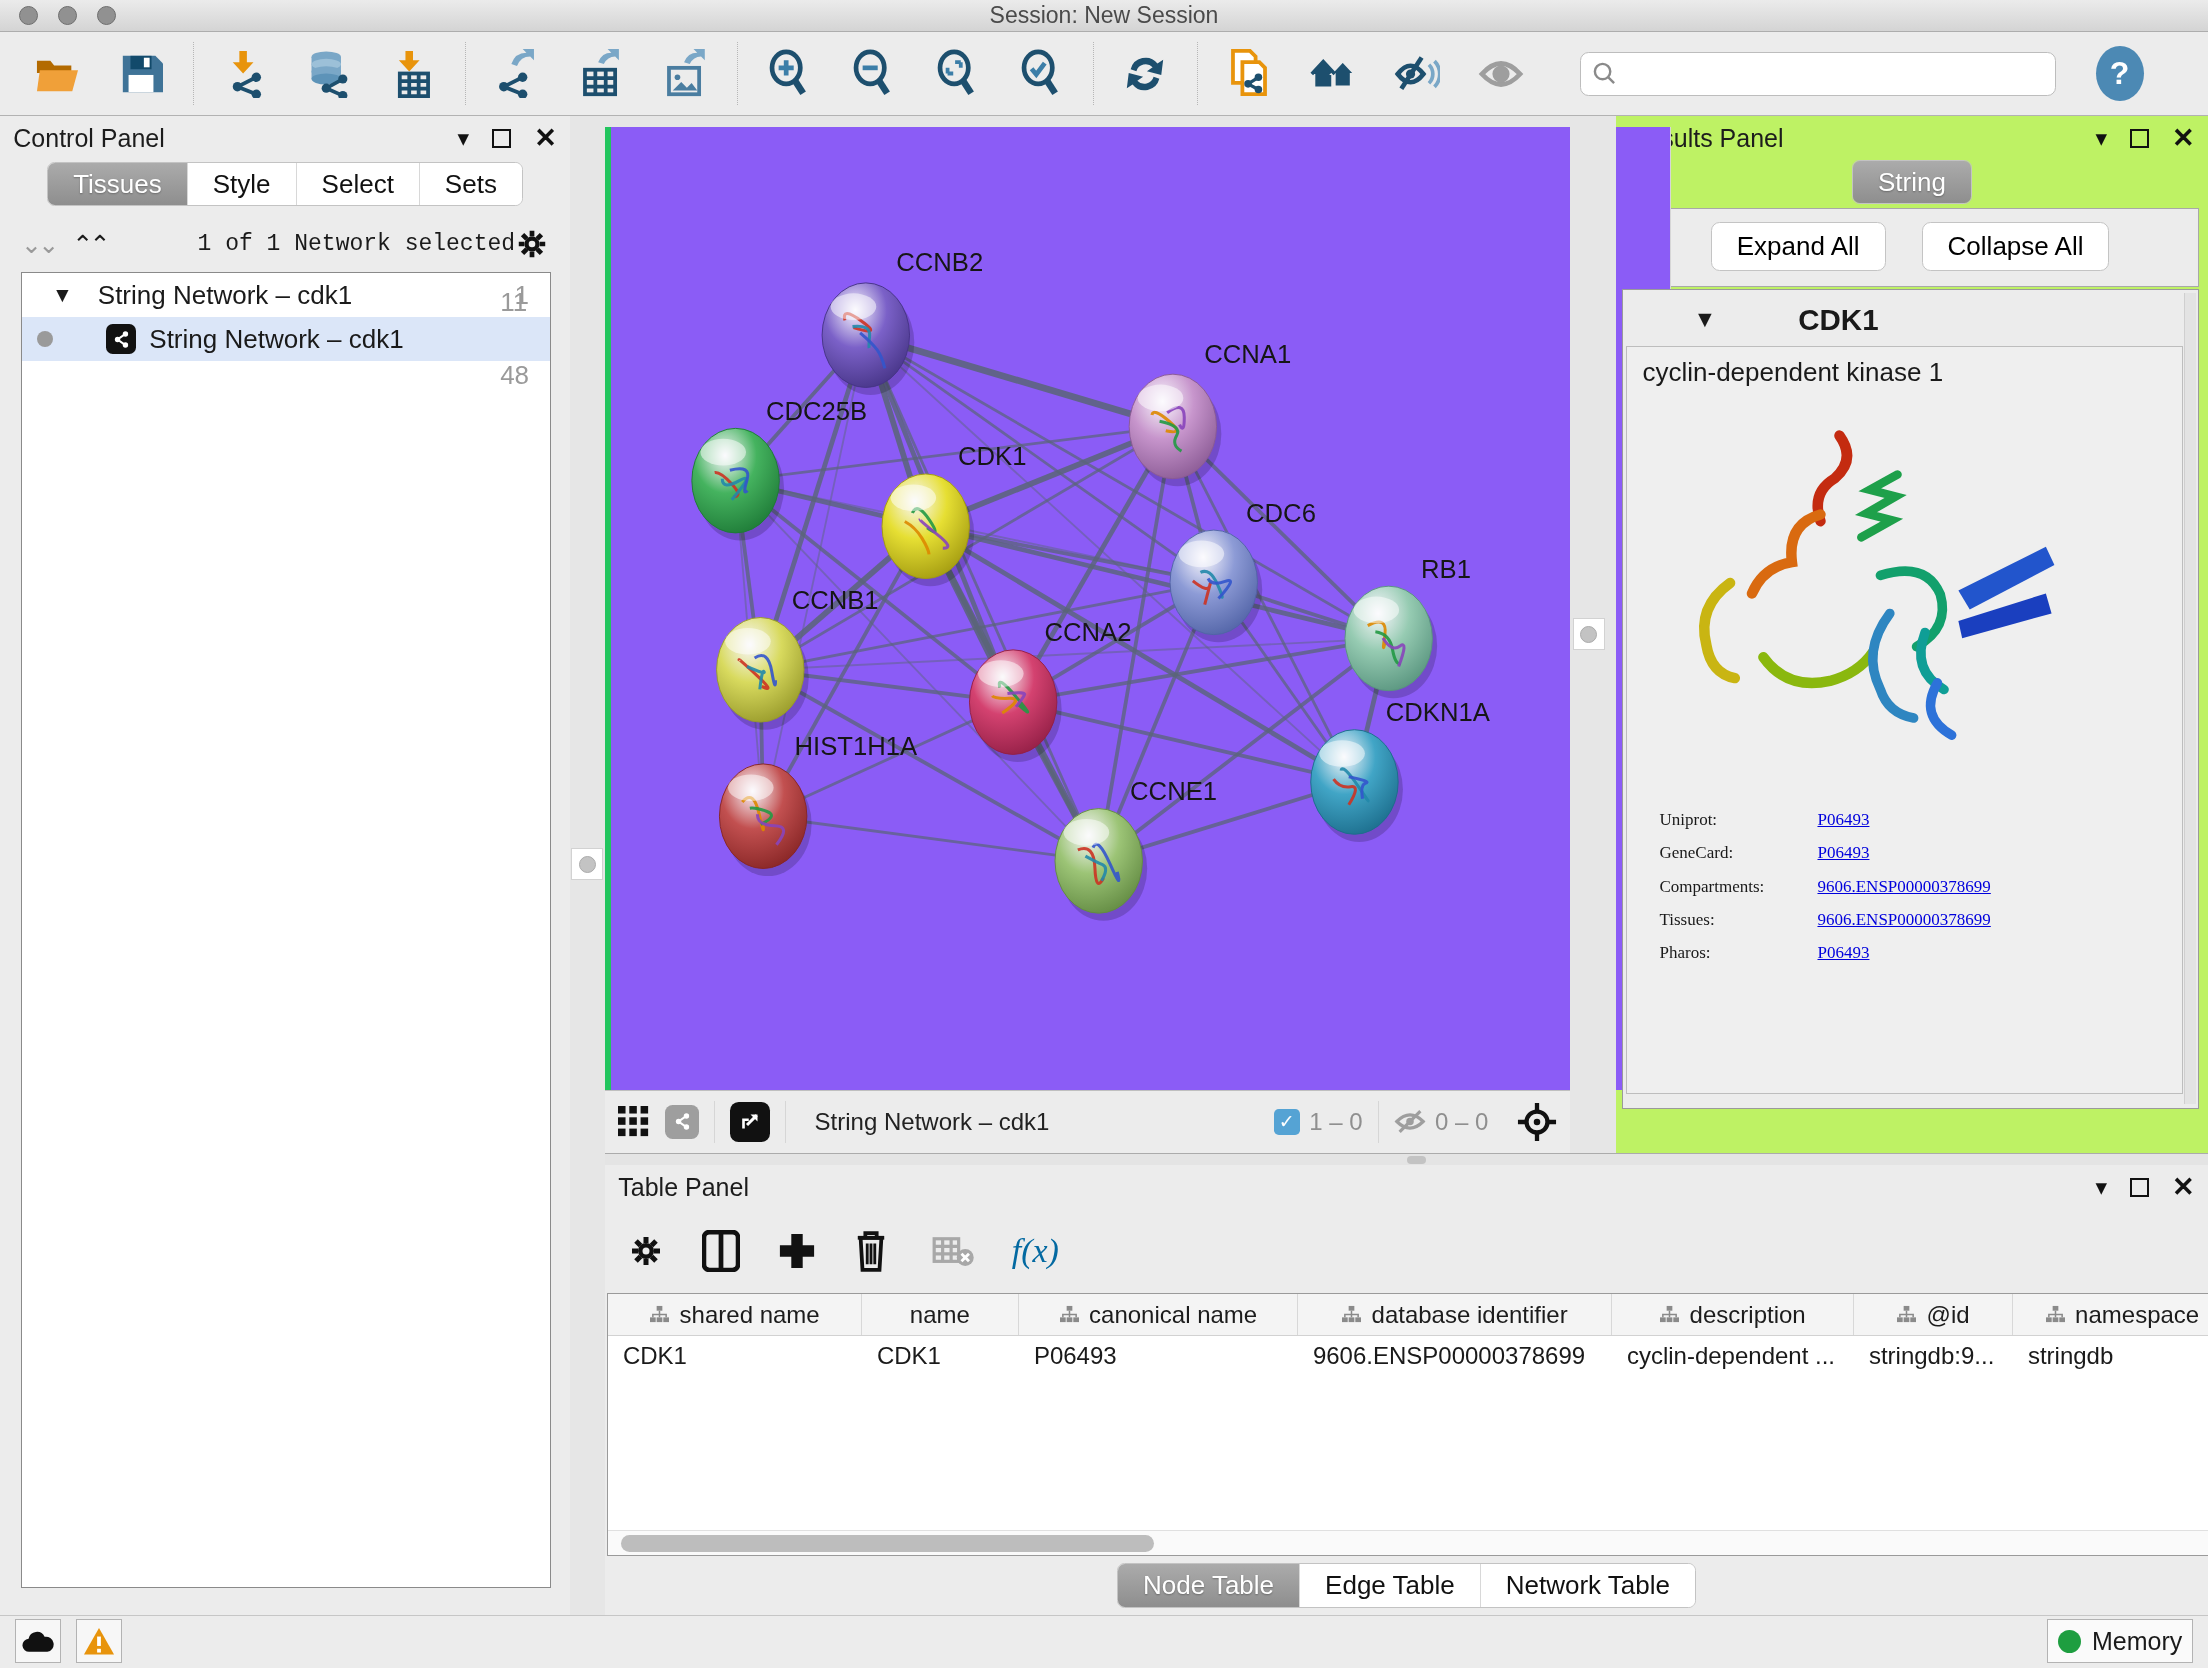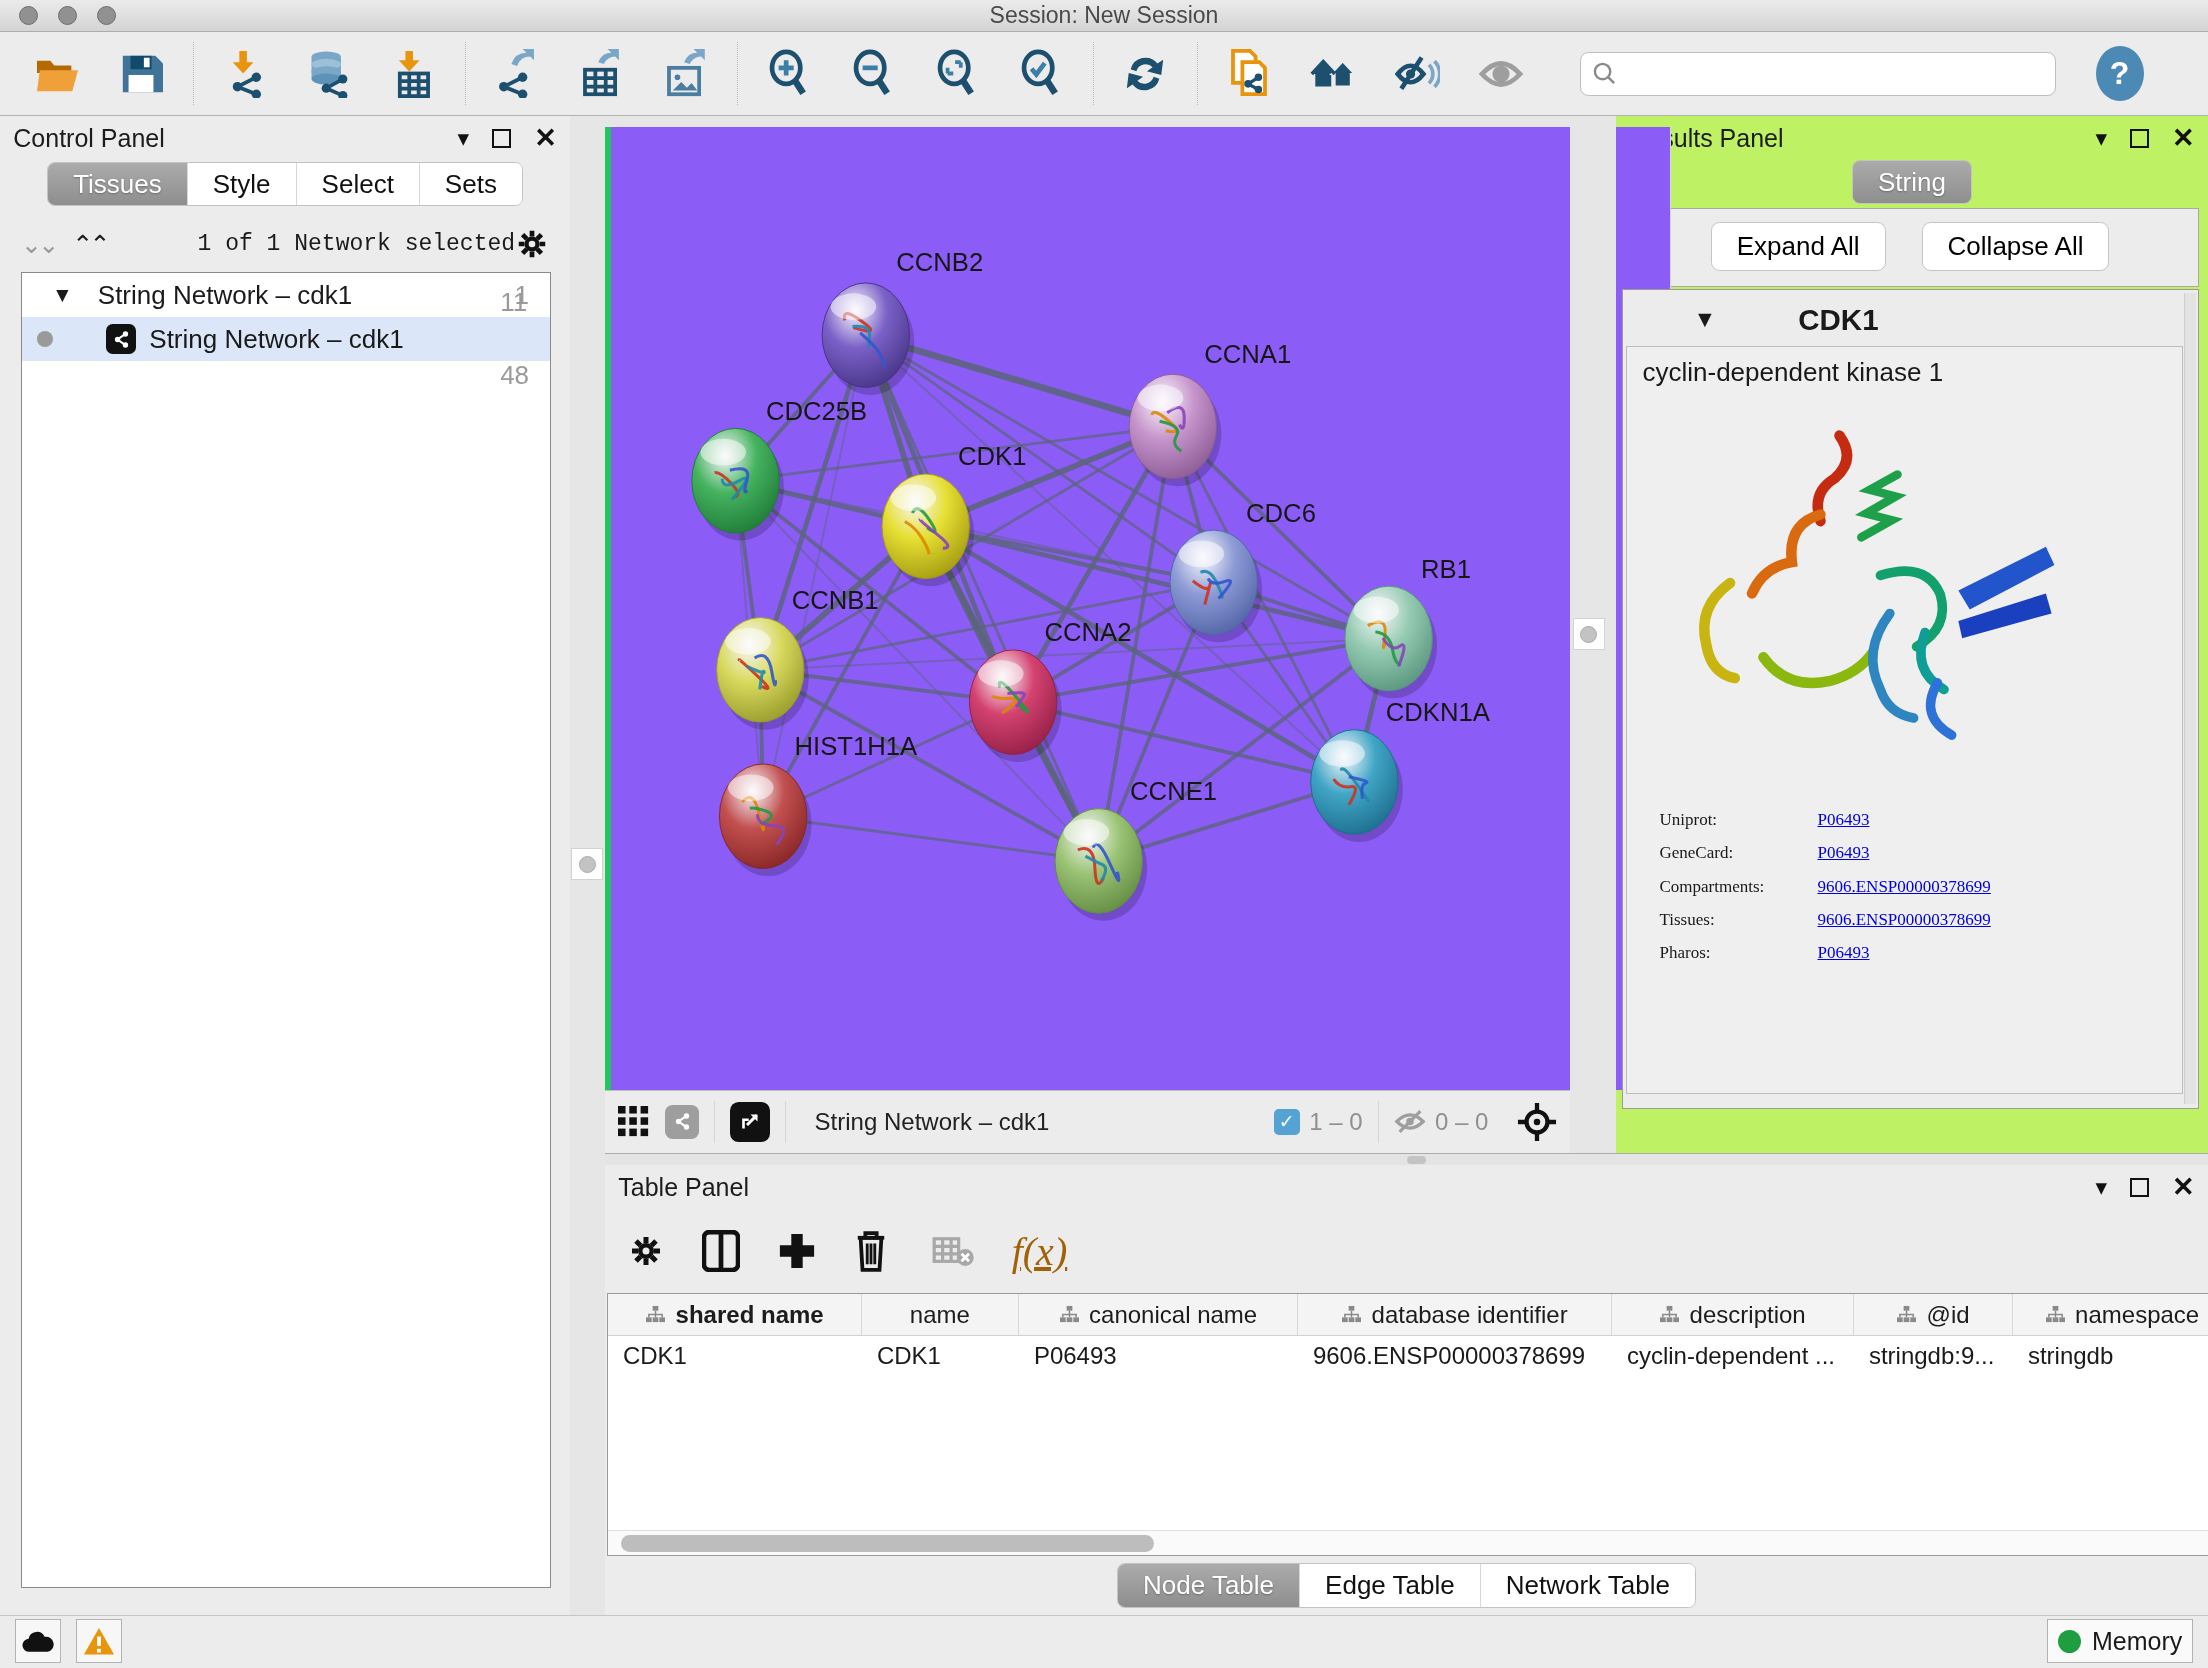--- a/index.html
+++ b/index.html
@@ -86,21 +86,21 @@
   .crosslinks { font-family:"Liberation Serif",serif; margin-top:5.7px; }
   .crosslinks h3 { font-size:27.6px; padding-left:17px; }
   .cl-row { display:flex; font-size:17px; margin-top:13.3px; }
   .cl-row .cl-label { width:190px; padding-left:32px; }
   .cl-row a { color:#0000dd; text-decoration:underline; }
   .rp-vscroll { position:absolute; right:1.9px; top:3.8px; bottom:3.8px; width:11.4px; background:#e3e3e3; border-left:1px solid #cfcfcf; }
 
   
   .table-panel { height:450px; background:#ececec; display:flex; flex-direction:column; }
   .tp-toolbar { height:84px; display:flex; align-items:center; gap:38px; padding-left:23px; }
-  .fx { font-family:"Liberation Serif",serif; font-style:italic; font-size:40px; color:#a16207;text-decoration:underline; }
+  .fx { font-family:"Liberation Serif",serif; font-style:italic; font-size:34px; color:#0369a1; }
   .grid-wrap { flex:1; border:1.9px solid #9a9a9a; border-right:none; margin-left:1.9px; background:#fff; display:flex; flex-direction:column; overflow:hidden;}
   .thead { display:flex; background:#f4f4f4; border-bottom:1.9px solid #d2d2d2; height:42px; }
   .th { display:flex; align-items:center; justify-content:center; gap:9.5px; font-size:24px; color:#1c1c1c; border-right:1px solid #d8d8d8; overflow:hidden; white-space:nowrap; flex-shrink:0;}
   .trow { display:flex; height:40px; align-items:center; }
   .td { padding-left:15px; font-size:24px; overflow:hidden; white-space:nowrap; flex-shrink:0; }
   .tbody-rest { flex:1; background:#fff; }
   .hscroll { height:25px; background:#fafafa; border-top:1px solid #e0e0e0; position:relative; }
   .hscroll i { position:absolute; left:13.3px; top:3.8px; width:533px; height:17px; border-radius:8.6px; background:#bdbdbd; }
   .tp-tabs { height:59px; display:flex; align-items:center; justify-content:center; }
 
@@ -757,21 +757,21 @@
                 <path d="M2 12 h26 M2 20 h26 M11 4 v24 M20 4 v24"></path>
               </g>
               <circle cx="35" cy="24" r="9" fill="#a8a8a8"></circle>
               <path d="M31 20 l8 8 M39 20 l-8 8" stroke="#fff" stroke-width="3"></path>
             </svg>
           </span>
         <span class="fx">f(x)</span>
       </div>
       <div class="grid-wrap">
         <div class="thead" id="thead">
-            <div class="th" style="width: 254px; font-weight: bold;">
+            <div class="th" style="width: 254px;">
               <span>
                 <svg width="21" height="19" viewBox="0 0 22 20">
                   <g fill="#8a8a8a">
                     <rect x="8" y="1" width="6" height="5"></rect>
                     <rect x="1" y="13" width="6" height="5"></rect>
                     <rect x="8" y="13" width="6" height="5"></rect>
                     <rect x="15" y="13" width="6" height="5"></rect>
                   </g>
                   <path d="M11 6 v4 M4 13 v-3 h14 v3 M11 10 v3" stroke="#8a8a8a" stroke-width="1.6" fill="none"></path>
                 </svg>

